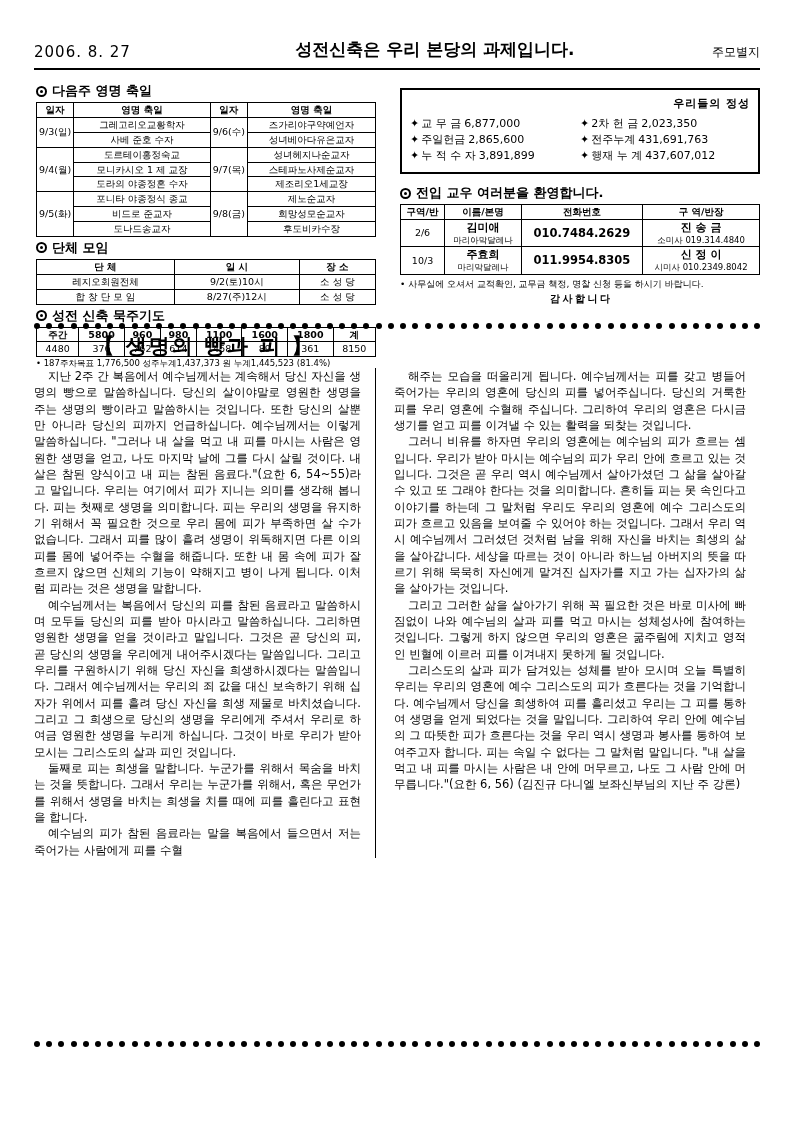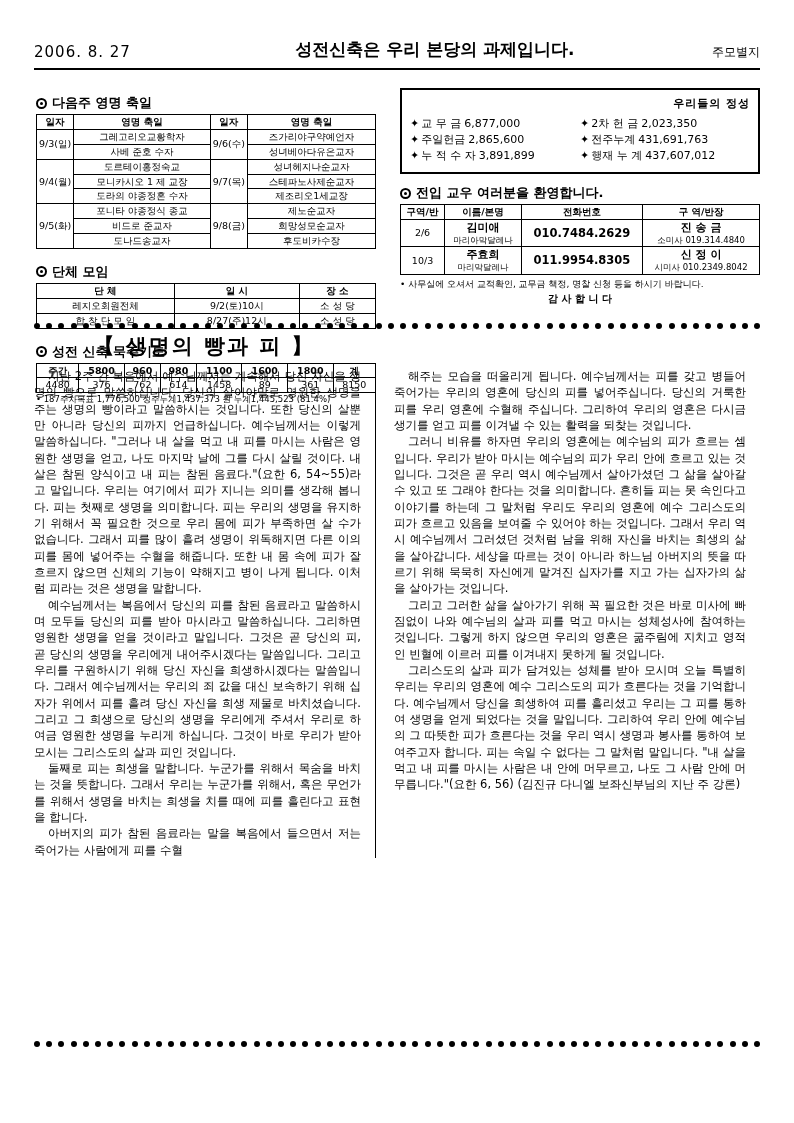--- a/index.html
+++ b/index.html
@@ -33,21 +33,21 @@
     display:flex; justify-content:space-between; align-items:center;
   }
   .dots i {
     width:6px; height:6px; background:#000; border-radius:50%;
     display:block;
   }
 
   
   .sect-h {
     display:flex; align-items:center; gap:5px;
-    font-size:13px; font-weight:bold; margin:14px 0 2px 0;
+    font-size:13px; font-weight:bold; margin:2px 0 2px 0;
   }
   .bullet-circle {
     display:inline-block; width:11px; height:11px; border:2px solid #000;
     border-radius:50%; position:relative;
   }
   .bullet-circle::after{
     content:""; position:absolute; left:2px; top:2px; width:3px; height:3px;
     background:#000; border-radius:50%;
   }
 
@@ -95,23 +95,23 @@
   .wel .phone { font-weight:bold; font-size:11.5px; }
   .welnote { font-size:9px; margin-top:3px; line-height:1.4; }
 
   
   .article { position:absolute; left:34px; top:332px; width:726px; height:700px; }
   .art-head {
     text-align:center; font-size:21px; font-weight:bold; letter-spacing:2px;
     margin:0 0 8px 0;
   }
   .art-head-wrap { width:340px; }
-  .cols { display:flex; gap:6px; }
+  .cols { display:flex; gap:18px; }
   .col-l { width:342px; border-right:1px solid #000; padding-right:14px; }
-  .col-r { width:352px;margin-left:12px; }
+  .col-r { width:352px; }
   p.body {
     font-size:11.5px; line-height:1.42; margin:0 0 0 0;
     text-align:justify; text-indent:14px;
     word-break:break-all;
   }
 </style>
 </head>
 <body>
 
 <div class="page">
@@ -311,21 +311,21 @@
         </td>
         <td class="phone">011.9954.8305</td>
         <td>
           <div class="name">신 정 이</div>
           <div class="small">시미사 010.2349.8042</div>
         </td>
       </tr>
     </tbody>
       </table>
     <div class="welnote">• 사무실에 오셔서 교적확인, 교무금 책정, 명찰 신청 등을 하시기 바랍니다.</div>
-    <div style="text-align:center;font-size:10px;font-weight:bold;margin-top:2px;">감    사    합    니    다</div>
+    <div style="text-align:center;font-size:10px;font-weight:bold;margin-top:2px;font-family:Liberation Serif, serif;">감    사    합    니    다</div>
   </div>
 
   <div class="dots" style="top:322px;">
     <i></i>
       <i></i>
       <i></i>
       <i></i>
       <i></i>
       <i></i>
       <i></i>
@@ -386,21 +386,21 @@
 
   <div class="article">
     <div class="art-head-wrap">
       <div class="art-head">【 생명의  빵과 피 】</div>
     </div>
     <div class="cols">
       <div class="col-l">
         <p class="body">지난 2주 간 복음에서 예수님께서는 계속해서 당신 자신을 생명의 빵으로 말씀하십니다. 당신의 살이야말로 영원한 생명을 주는 생명의 빵이라고 말씀하시는 것입니다. 또한 당신의 살뿐만 아니라 당신의 피까지 언급하십니다. 예수님께서는 이렇게 말씀하십니다. "그러나 내 살을 먹고 내 피를 마시는 사람은 영원한 생명을 얻고, 나도 마지막 날에 그를 다시 살릴 것이다. 내 살은 참된 양식이고 내 피는 참된 음료다."(요한 6, 54~55)라고 말입니다. 우리는 여기에서 피가 지니는 의미를 생각해 봅니다. 피는 첫째로 생명을 의미합니다. 피는 우리의 생명을 유지하기 위해서 꼭 필요한 것으로 우리 몸에 피가 부족하면 살 수가 없습니다. 그래서 피를 많이 흘려 생명이 위독해지면 다른 이의 피를 몸에 넣어주는 수혈을 해줍니다. 또한 내 몸 속에 피가 잘 흐르지 않으면 신체의 기능이 약해지고 병이 나게 됩니다. 이처럼 피라는 것은 생명을 말합니다.</p>
         <p class="body">예수님께서는 복음에서 당신의 피를 참된 음료라고 말씀하시며 모두들 당신의 피를 받아 마시라고 말씀하십니다. 그리하면 영원한 생명을 얻을 것이라고 말입니다. 그것은 곧 당신의 피, 곧 당신의 생명을 우리에게 내어주시겠다는 말씀입니다. 그리고 우리를 구원하시기 위해 당신 자신을 희생하시겠다는 말씀입니다. 그래서 예수님께서는 우리의 죄 값을 대신 보속하기 위해 십자가 위에서 피를 흘려 당신 자신을 희생 제물로 바치셨습니다. 그리고 그 희생으로 당신의 생명을 우리에게 주셔서 우리로 하여금 영원한 생명을 누리게 하십니다. 그것이 바로 우리가 받아 모시는 그리스도의 살과 피인 것입니다.</p>
         <p class="body">둘째로 피는 희생을 말합니다. 누군가를 위해서 목숨을 바치는 것을 뜻합니다. 그래서 우리는 누군가를 위해서, 혹은 무언가를 위해서 생명을 바치는 희생을 치를 때에 피를 흘린다고 표현을 합니다.</p>
-        <p class="body">아버지의 피가 참된 음료라는 말을 복음에서 들으면서 저는 죽어가는 사람에게 피를 수혈</p>
+        <p class="body">예수님의 피가 참된 음료라는 말을 복음에서 들으면서 저는 죽어가는 사람에게 피를 수혈</p>
       </div>
       <div class="col-r">
         <p class="body">해주는 모습을 떠올리게 됩니다. 예수님께서는 피를 갖고 병들어 죽어가는 우리의 영혼에 당신의 피를 넣어주십니다. 당신의 거룩한 피를 우리 영혼에 수혈해 주십니다. 그리하여 우리의 영혼은 다시금 생기를 얻고 피를 이겨낼 수 있는 활력을 되찾는 것입니다.</p>
         <p class="body">그러니 비유를 하자면 우리의 영혼에는 예수님의 피가 흐르는 셈입니다. 우리가 받아 마시는 예수님의 피가 우리 안에 흐르고 있는 것입니다. 그것은 곧 우리 역시 예수님께서 살아가셨던 그 삶을 살아갈 수 있고 또 그래야 한다는 것을 의미합니다. 흔히들 피는 못 속인다고 이야기를 하는데 그 말처럼 우리도 우리의 영혼에 예수 그리스도의 피가 흐르고 있음을 보여줄 수 있어야 하는 것입니다. 그래서 우리 역시 예수님께서 그러셨던 것처럼 남을 위해 자신을 바치는 희생의 삶을 살아갑니다. 세상을 따르는 것이 아니라 하느님 아버지의 뜻을 따르기 위해 묵묵히 자신에게 맡겨진 십자가를 지고 가는 십자가의 삶을 살아가는 것입니다.</p>
         <p class="body">그리고 그러한 삶을 살아가기 위해 꼭 필요한 것은 바로 미사에 빠짐없이 나와 예수님의 살과 피를 먹고 마시는 성체성사에 참여하는 것입니다. 그렇게 하지 않으면 우리의 영혼은 굶주림에 지치고 영적인 빈혈에 이르러 피를 이겨내지 못하게 될 것입니다.</p>
         <p class="body">그리스도의 살과 피가 담겨있는 성체를 받아 모시며 오늘 특별히 우리는 우리의 영혼에 예수 그리스도의 피가 흐른다는 것을 기억합니다. 예수님께서 당신을 희생하여 피를 흘리셨고 우리는 그 피를 통하여 생명을 얻게 되었다는 것을 말입니다. 그리하여 우리 안에 예수님의 그 따뜻한 피가 흐른다는 것을 우리 역시 생명과 봉사를 통하여 보여주고자 합니다. 피는 속일 수 없다는 그 말처럼 말입니다. "내 살을 먹고 내 피를 마시는 사람은 내 안에 머무르고, 나도 그 사람 안에 머무릅니다."(요한 6, 56) (김진규 다니엘 보좌신부님의 지난 주 강론)</p>
       </div>
     </div>
   </div>
 

